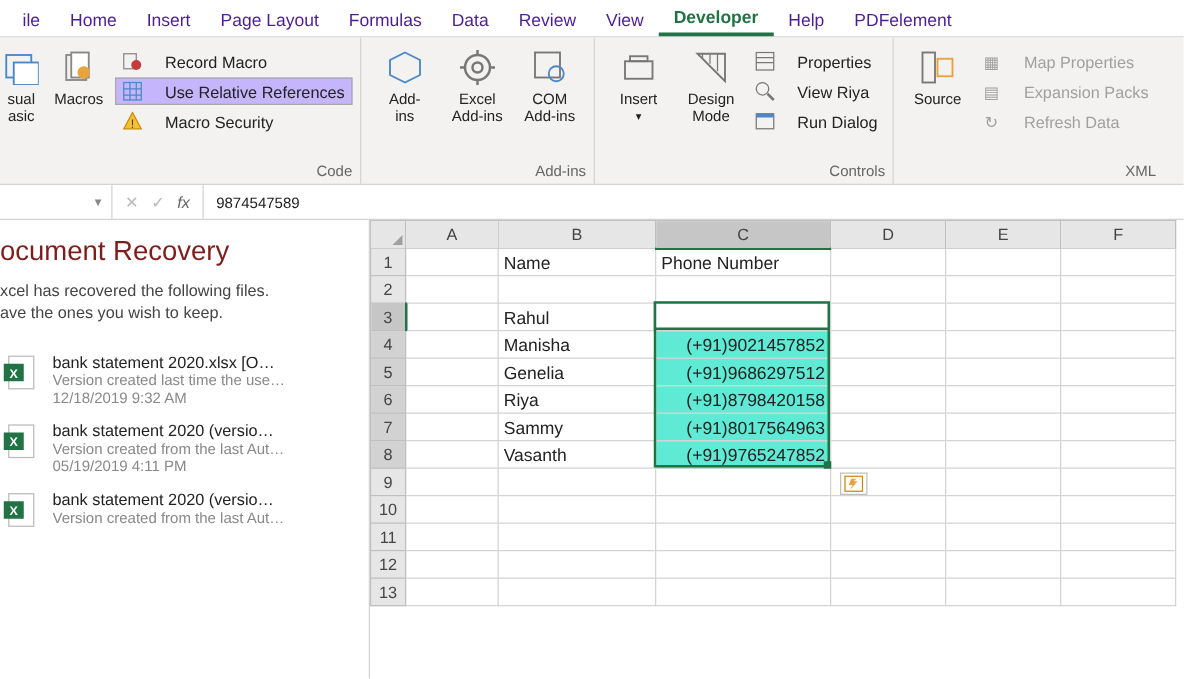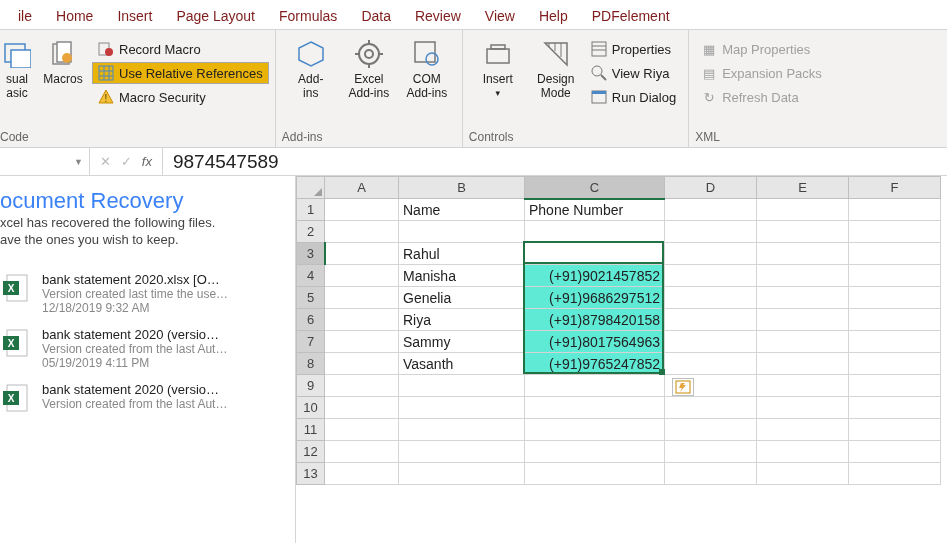--- a/index.html
+++ b/index.html
@@ -1,50 +1,50 @@
 <!DOCTYPE html>
 <html><head>
 <meta charset="utf-8">
 <style>
   * { box-sizing: border-box; margin: 0; padding: 0; font-family: "Segoe UI", Arial, sans-serif; }
   body { background: #fff; width: 947px; height: 543px; overflow: hidden; font-size: 13px; color: #222; }
 
   
   .tabs { display: flex; align-items: flex-end; height: 30px; border-bottom: 1px solid #d4d4d4; padding-left: 6px; background: #fff; }
-  .tab { padding: 5px 12px; cursor: pointer; color: #7f1d1d; font-size: 14px; }
+  .tab { padding: 5px 12px; cursor: pointer; color: #4c1d95; font-size: 14px; }
   .tab.active { border-bottom: 3px solid #217346; color: #217346; font-weight: 600; }
 
   
   .ribbon { display: flex; align-items: stretch; background: #f3f2f1; border-bottom: 1px solid #d4d4d4; height: 118px; }
   .group { display: flex; flex-direction: column; border-right: 1px solid #d4d4d4; padding: 4px 6px 0 6px; }
   .group-body { flex: 1; display: flex; align-items: flex-start; }
-  .group-label { text-align: left; font-size: 12px; color: #666; padding: 2px 0 3px 0; }
+  .group-label { text-align: right; font-size: 12px; color: #666; padding: 2px 0 3px 0; }
   .big-btn { display: flex; flex-direction: column; align-items: center; justify-content: center; width: 58px; padding: 4px 2px; cursor: pointer; }
   .big-btn .ic { width: 32px; height: 32px; display: flex; align-items: center; justify-content: center; margin-bottom: 2px; }
   .big-btn .lbl { font-size: 12px; text-align: center; line-height: 14px; }
   .stack { display: flex; flex-direction: column; gap: 2px; }
-  .small-btn { display: flex; align-items: center; gap: 5px; padding: 3px 6px; cursor: pointer; font-size: 13px; }
-  .small-btn.sel { background: #eab308; border: 1px solid #a8a8a8; padding: 2px 5px; }
+  .small-btn { display: flex; align-items: center; gap: 18px; padding: 3px 6px; cursor: pointer; font-size: 13px; }
+  .small-btn.sel { background: #c4b5fd; border: 1px solid #a8a8a8; padding: 2px 5px; }
   .small-btn .ic { width: 16px; height: 16px; display: flex; align-items: center; justify-content: center; }
   .disabled { color: #a0a0a0; }
   .chev { font-size: 9px; margin-top: 2px; }
 
   
   .fbar { display: flex; align-items: center; height: 28px; border-bottom: 1px solid #d4d4d4; background: #fff; }
   .namebox { width: 90px; border-right: 1px solid #d4d4d4; padding: 0 6px; display: flex; align-items: center; justify-content: space-between; font-size: 13px; height: 100%; }
   .fx-area { display: flex; align-items: center; gap: 10px; padding: 0 10px; height: 100%; border-right: 1px solid #d4d4d4; }
   .fx-sym { font-style: italic; font-weight: normal; color: #666; }
-  .fval { padding: 0 10px; font-size: 19px; }
+  .fval { padding: 0 10px; font-size: 12px; }
 
   
   .main { display: flex; height: calc(543px - 30px - 118px - 28px); }
 
   
   .panel { width: 296px; border-right: 1px solid #d4d4d4; padding: 12px 10px 0 0; background: #fff; overflow: hidden; }
-  .panel h1 { font-size: 22px; font-weight: 400; color: #3b82f6; }
+  .panel h1 { font-size: 22px; font-weight: 400; color: #7f1d1d; margin-bottom: 10px; }
   .panel .desc { font-size: 13px; color: #444; line-height: 17px; margin-bottom: 18px; }
   .file-item { display: flex; gap: 10px; padding: 6px 0; }
   .file-icon { width: 32px; height: 32px; flex-shrink: 0; display: flex; align-items: center; justify-content: center; }
   .file-info .fn { font-size: 13px; color: #222; white-space: nowrap; overflow: hidden; text-overflow: ellipsis; max-width: 230px; }
   .file-info .sub { font-size: 12px; color: #888; white-space: nowrap; overflow: hidden; text-overflow: ellipsis; max-width: 230px; }
 
   
   .grid { flex: 1; overflow: hidden; position: relative; }
   table { border-collapse: collapse; }
   .colhdr th { background: #e6e6e6; border: 1px solid #bfbfbf; height: 22px; font-weight: normal; font-size: 13px; color: #444; text-align: center; position: relative; }
@@ -72,20 +72,21 @@
 
 <div class="tabs">
   <div class="tab">ile</div>
   <div class="tab">Home</div>
   <div class="tab">Insert</div>
   <div class="tab">Page Layout</div>
   <div class="tab">Formulas</div>
   <div class="tab">Data</div>
   <div class="tab">Review</div>
   <div class="tab">View</div>
+  <div class="tab active">Developer</div>
   <div class="tab">Help</div>
   <div class="tab">PDFelement</div>
 </div>
 
 <div class="ribbon">
 
   <div class="group" style="padding-left:0">
     <div class="group-body">
       <div class="big-btn" style="width:34px">
         <span class="ic">
@@ -237,20 +238,29 @@
             </span>
           <span>Run Dialog</span>
         </div>
       </div>
     </div>
     <div class="group-label">Controls</div>
   </div>
 
   <div class="group" style="border-right:none">
     <div class="group-body">
+      <div class="big-btn">
+        <span class="ic">
+            <svg width="30" height="30">
+              <rect x="3" y="3" width="10" height="24" fill="none" stroke="#777" stroke-width="1.5"></rect>
+              <rect x="15" y="8" width="12" height="14" fill="none" stroke="#e8a33d" stroke-width="1.5"></rect>
+            </svg>
+          </span>
+        <span class="lbl">Source</span>
+      </div>
       <div class="stack disabled" style="margin-top:4px">
         <div class="small-btn">
           <span class="ic">▦</span>
           <span>Map Properties</span>
         </div>
         <div class="small-btn">
           <span class="ic">▤</span>
           <span>Expansion Packs</span>
         </div>
         <div class="small-btn">

